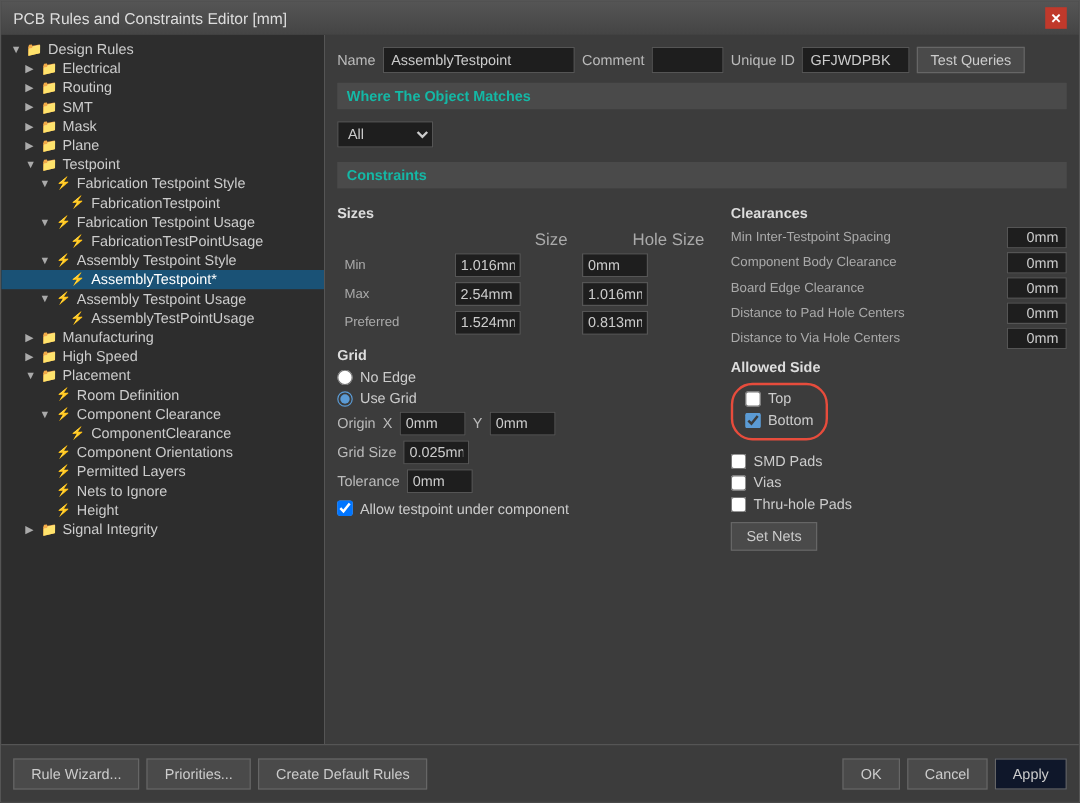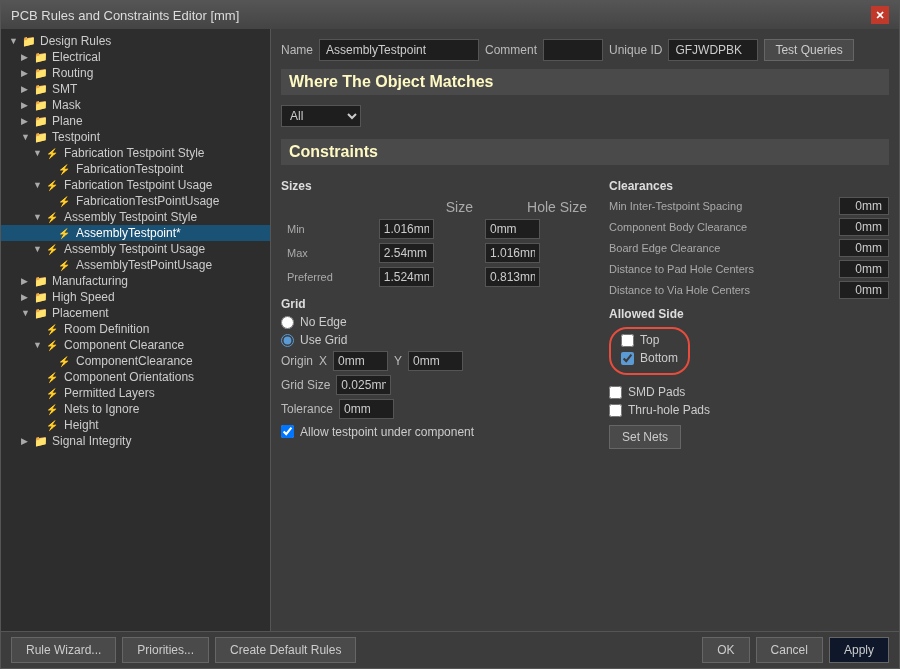--- a/index.html
+++ b/index.html
@@ -119,24 +119,24 @@
       background: #4a4a4a;
       border: 1px solid #666;
       color: #ccc;
       padding: 2px 10px;
       font-size: 12px;
       cursor: pointer;
       height: 22px;
     }
     .section-header {
       background: #4a4a4a;
-      color: #fef9c3;
+      color: #14b8a6;
       padding: 4px 8px;
       font-weight: bold;
-      font-size: 16px;
+      font-size: 12px;
       margin-bottom: 6px;
     }
     .dropdown-select {
       background: #1e1e1e;
       border: 1px solid #555;
       color: #ccc;
       padding: 2px 4px;
       height: 22px;
       font-size: 12px;
       width: 80px;
@@ -228,21 +228,21 @@
       border: 1px solid #666;
       color: #ccc;
       padding: 3px 12px;
       font-size: 12px;
       cursor: pointer;
       margin-top: 4px;
       height: 24px;
     }
     
     .bottom-bar {
-      height: 37px;
+      height: 48px;
       background: #3c3c3c;
       border-top: 1px solid #555;
       display: flex;
       align-items: center;
       padding: 0 10px;
       gap: 6px;
     }
     .bottom-btn {
       background: #4a4a4a;
       border: 1px solid #666;
@@ -531,20 +531,24 @@
             </div>
           </div>
 
           <div class="scope-helper">
             <div class="checkbox-row">
               <input type="checkbox" style="">
               <span>SMD Pads</span>
             </div>
             <div class="checkbox-row">
               <input type="checkbox" style="">
+              <span>Vias</span>
+            </div>
+            <div class="checkbox-row">
+              <input type="checkbox" style="">
               <span>Thru-hole Pads</span>
             </div>
             <button class="set-scope-btn">Set Nets</button>
           </div>
         </div>
       </div>
     </div>
   </div>
 
   <div class="bottom-bar">

